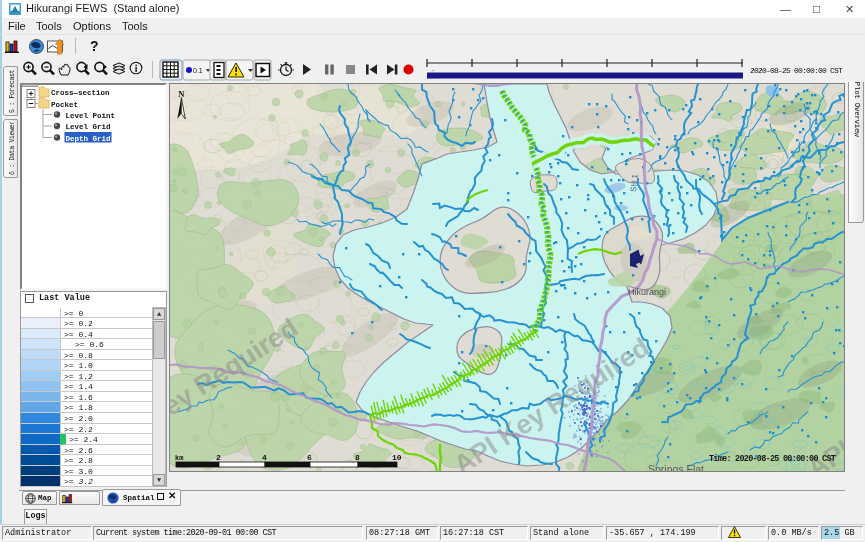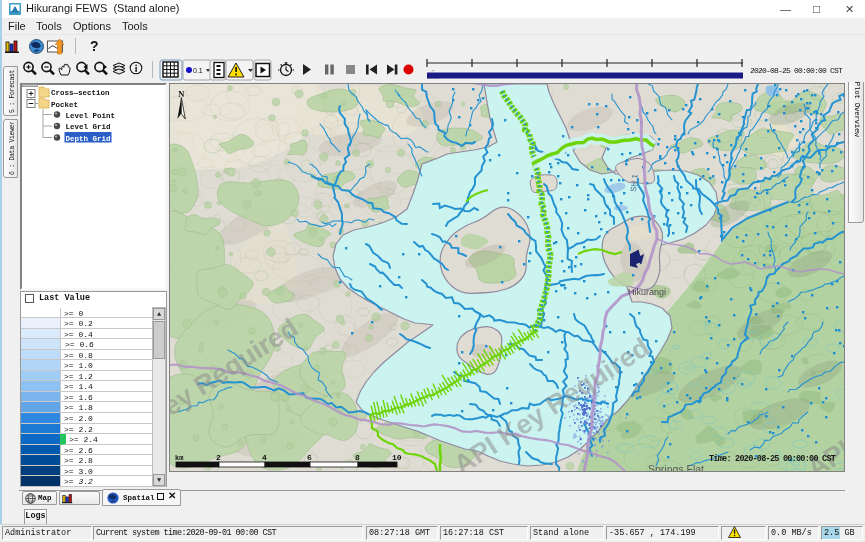--- a/index.html
+++ b/index.html
@@ -265,21 +265,21 @@
   <span style="position:absolute; left:3px; top:2px; width:9px; height:9px; background:#fff; border:1px solid #555;"></span>
   <span style="position:absolute; left:17px; top:1px; font-size:8.5px; font-weight:bold; color:#111;">Last Value</span>
 </div>
 <div class="abs" style="left:21px; top:307.5px; width:39px; height:10.55px; background:#ffffff; border-bottom:1px solid #c8c8c8;"></div>
 <div class="abs" style="left:60px; top:307.5px; width:92px; height:10.55px; border-bottom:1px solid #c8c8c8; border-left:1px solid #c8c8c8; font-size:8px; color:#111; padding:1px 0 0 3px;">&gt;= 0</div>
 <div class="abs" style="left:21px; top:318.1px; width:39px; height:10.55px; background:#eaf1fc; border-bottom:1px solid #c8c8c8;"></div>
 <div class="abs" style="left:60px; top:318.1px; width:92px; height:10.55px; border-bottom:1px solid #c8c8c8; border-left:1px solid #c8c8c8; font-size:8px; color:#111; padding:1px 0 0 3px;">&gt;= 0.2</div>
 <div class="abs" style="left:21px; top:328.6px; width:39px; height:10.55px; background:#dcebfb; border-bottom:1px solid #c8c8c8;"></div>
 <div class="abs" style="left:60px; top:328.6px; width:92px; height:10.55px; border-bottom:1px solid #c8c8c8; border-left:1px solid #c8c8c8; font-size:8px; color:#111; padding:1px 0 0 3px;">&gt;= 0.4</div>
 <div class="abs" style="left:21px; top:339.1px; width:39px; height:10.55px; background:#cde4fa; border-bottom:1px solid #c8c8c8;"></div>
-<div class="abs" style="left:60px; top:339.1px; width:92px; height:10.55px; border-bottom:1px solid #c8c8c8; border-left:1px solid #c8c8c8; font-size:8px; color:#111; padding:1px 0 0 4px;">&gt;= 0.6</div>
+<div class="abs" style="left:60px; top:339.1px; width:92px; height:10.55px; border-bottom:1px solid #c8c8c8; border-left:1px solid #c8c8c8; font-size:8px; color:#111; padding:1px 0 0 14px;">&gt;= 0.6</div>
 <div class="abs" style="left:21px; top:349.7px; width:39px; height:10.55px; background:#bedcf8; border-bottom:1px solid #c8c8c8;"></div>
 <div class="abs" style="left:60px; top:349.7px; width:92px; height:10.55px; border-bottom:1px solid #c8c8c8; border-left:1px solid #c8c8c8; font-size:8px; color:#111; padding:1px 0 0 3px;">&gt;= 0.8</div>
 <div class="abs" style="left:21px; top:360.2px; width:39px; height:10.55px; background:#b0d5f7; border-bottom:1px solid #c8c8c8;"></div>
 <div class="abs" style="left:60px; top:360.2px; width:92px; height:10.55px; border-bottom:1px solid #c8c8c8; border-left:1px solid #c8c8c8; font-size:8px; color:#111; padding:1px 0 0 3px;">&gt;= 1.0</div>
 <div class="abs" style="left:21px; top:370.8px; width:39px; height:10.55px; background:#a0cdf5; border-bottom:1px solid #c8c8c8;"></div>
 <div class="abs" style="left:60px; top:370.8px; width:92px; height:10.55px; border-bottom:1px solid #c8c8c8; border-left:1px solid #c8c8c8; font-size:8px; color:#111; padding:1px 0 0 3px;">&gt;= 1.2</div>
 <div class="abs" style="left:21px; top:381.4px; width:39px; height:10.55px; background:#8ec2f2; border-bottom:1px solid #c8c8c8;"></div>
 <div class="abs" style="left:60px; top:381.4px; width:92px; height:10.55px; border-bottom:1px solid #c8c8c8; border-left:1px solid #c8c8c8; font-size:8px; color:#111; padding:1px 0 0 3px;">&gt;= 1.4</div>
 <div class="abs" style="left:21px; top:391.9px; width:39px; height:10.55px; background:#7ab5ee; border-bottom:1px solid #c8c8c8;"></div>
 <div class="abs" style="left:60px; top:391.9px; width:92px; height:10.55px; border-bottom:1px solid #c8c8c8; border-left:1px solid #c8c8c8; font-size:8px; color:#111; padding:1px 0 0 3px;">&gt;= 1.6</div>

